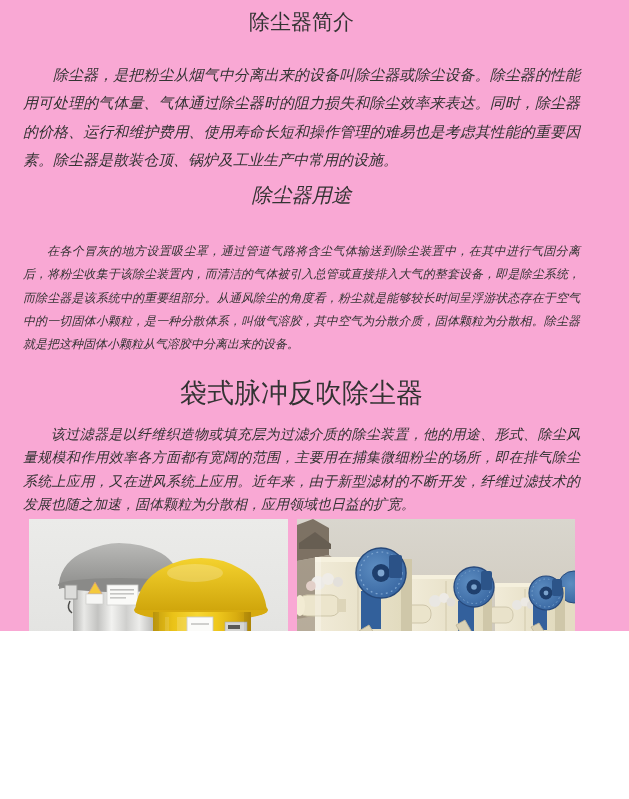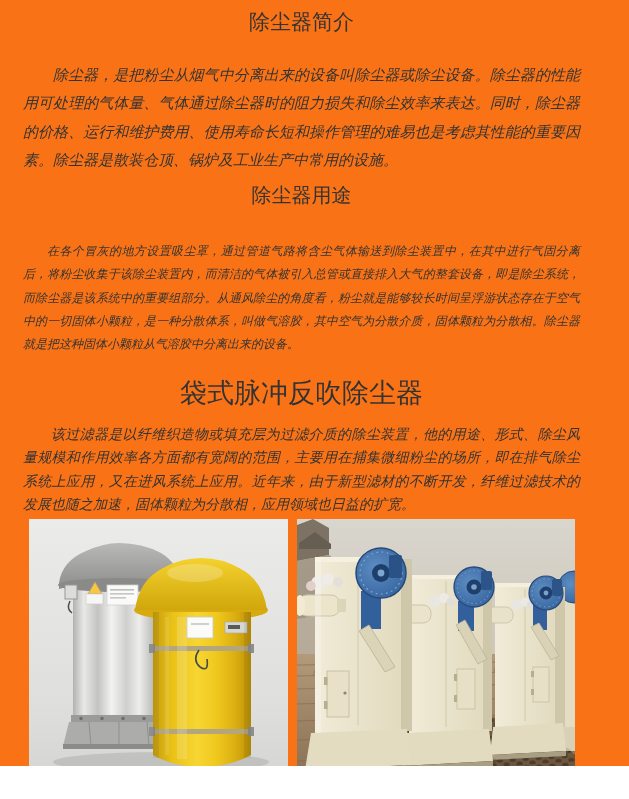--- a/index.html
+++ b/index.html
@@ -1,30 +1,30 @@
 <!DOCTYPE html>
 <html><head>
 <meta charset="utf-8">
 <style>
   html,body{margin:0;padding:0;background:#ffffff;}
   .page{
     position:relative;
-    width:629px;height:766px;
-    background:#f97316;
+    width:629px;height:631px;
+    background:#f9a8d4;
     overflow:hidden;
     font-family:"Liberation Serif","DejaVu Serif",serif;
     color:#333333;
   }
   .doc-title{
     position:absolute;left:23px;width:557px;
     text-align:center;font-weight:normal;margin:0;
     color:#333333;
   }
   .t1{top:11px;font-size:21px;line-height:22px;}
-  .t2{top:185px;font-size:20px;line-height:21px;}
+  .t2{top:185px;font-size:20px;line-height:21px;font-style:italic;}
   .t3{top:383px;font-size:27px;line-height:21px;}
   .doc-para{
     position:absolute;left:23px;width:557px;margin:0;
     text-align:justify;text-indent:2em;color:#333333;font-style:italic;
   }
   .p1{top:61px;font-size:15px;line-height:28.4px;}
   .p2{top:240px;font-size:12px;line-height:23.3px;}
   .p3{top:423px;font-size:14px;line-height:23.4px;}
   .figures{
     position:absolute;top:519px;left:29px;width:546px;height:259px;

